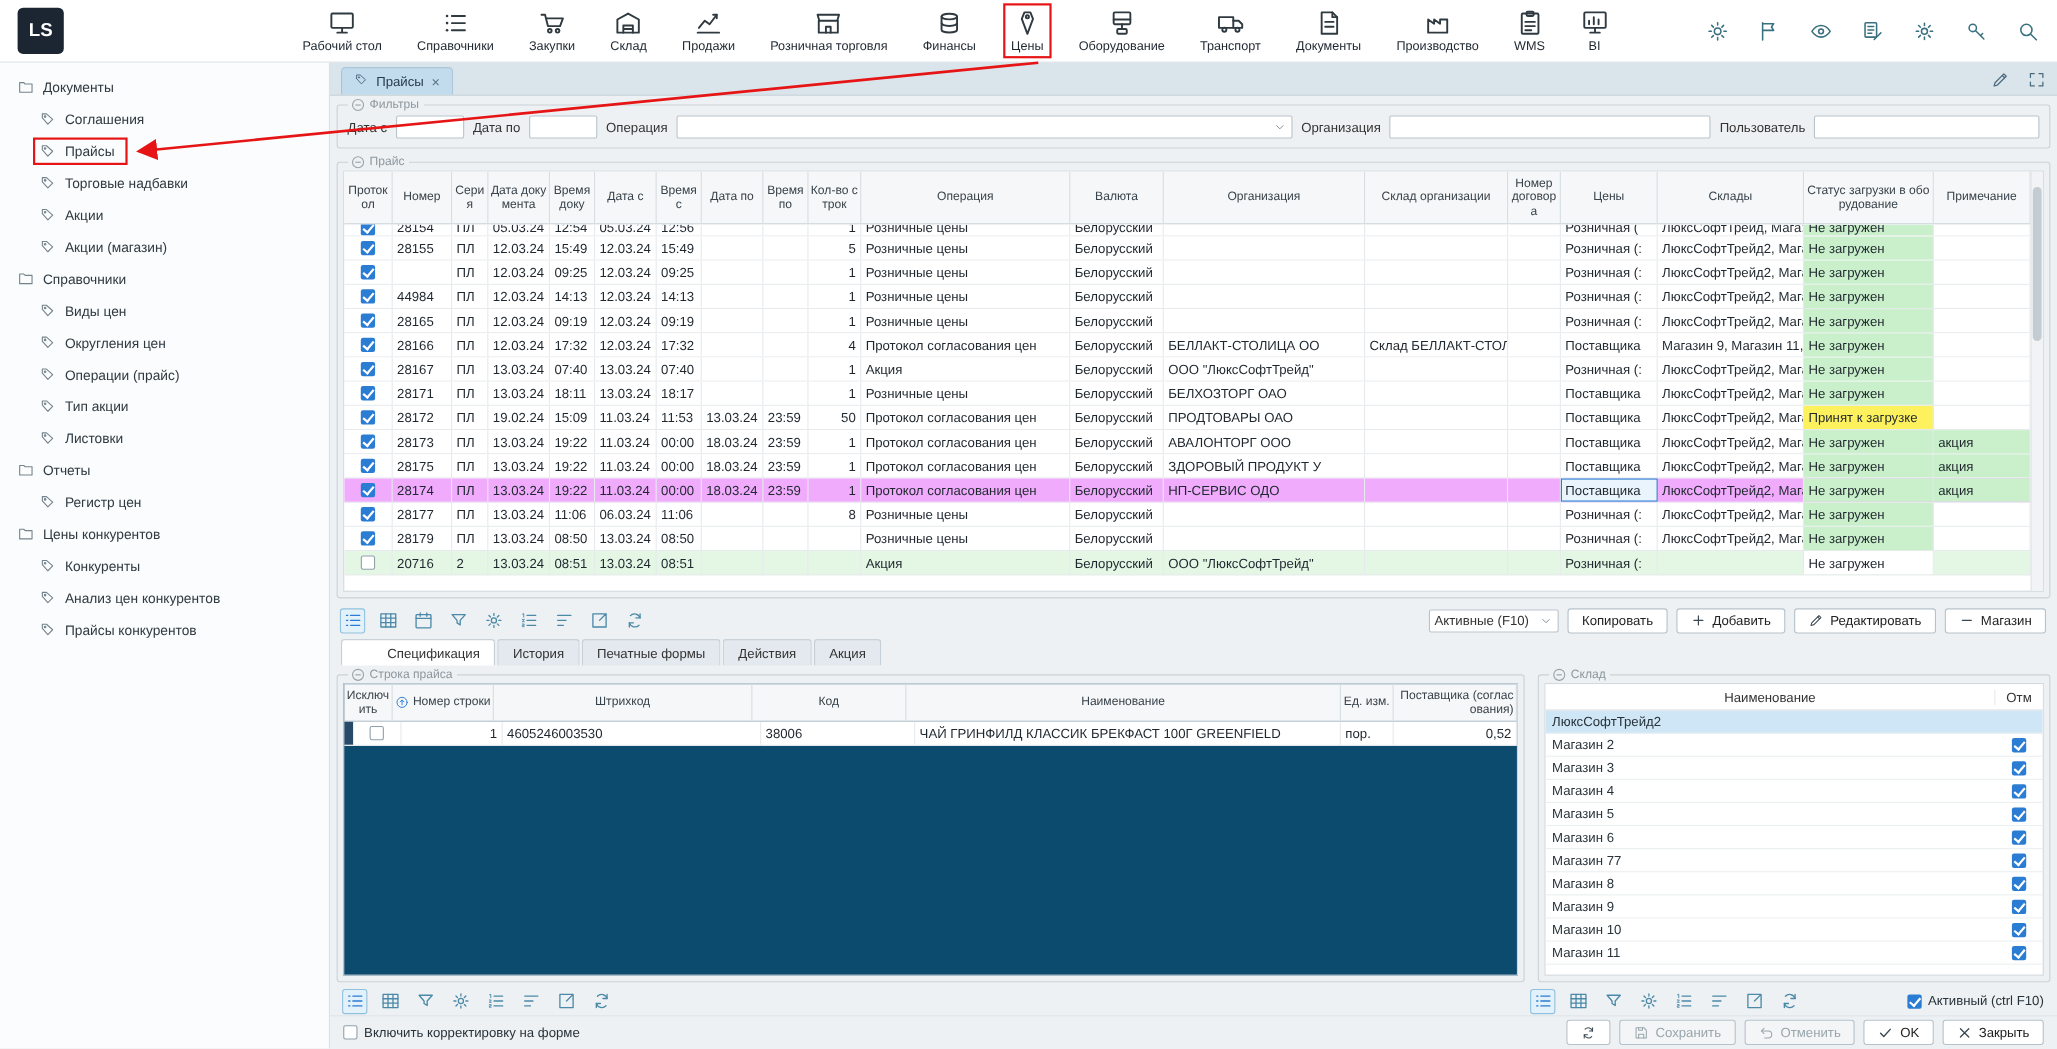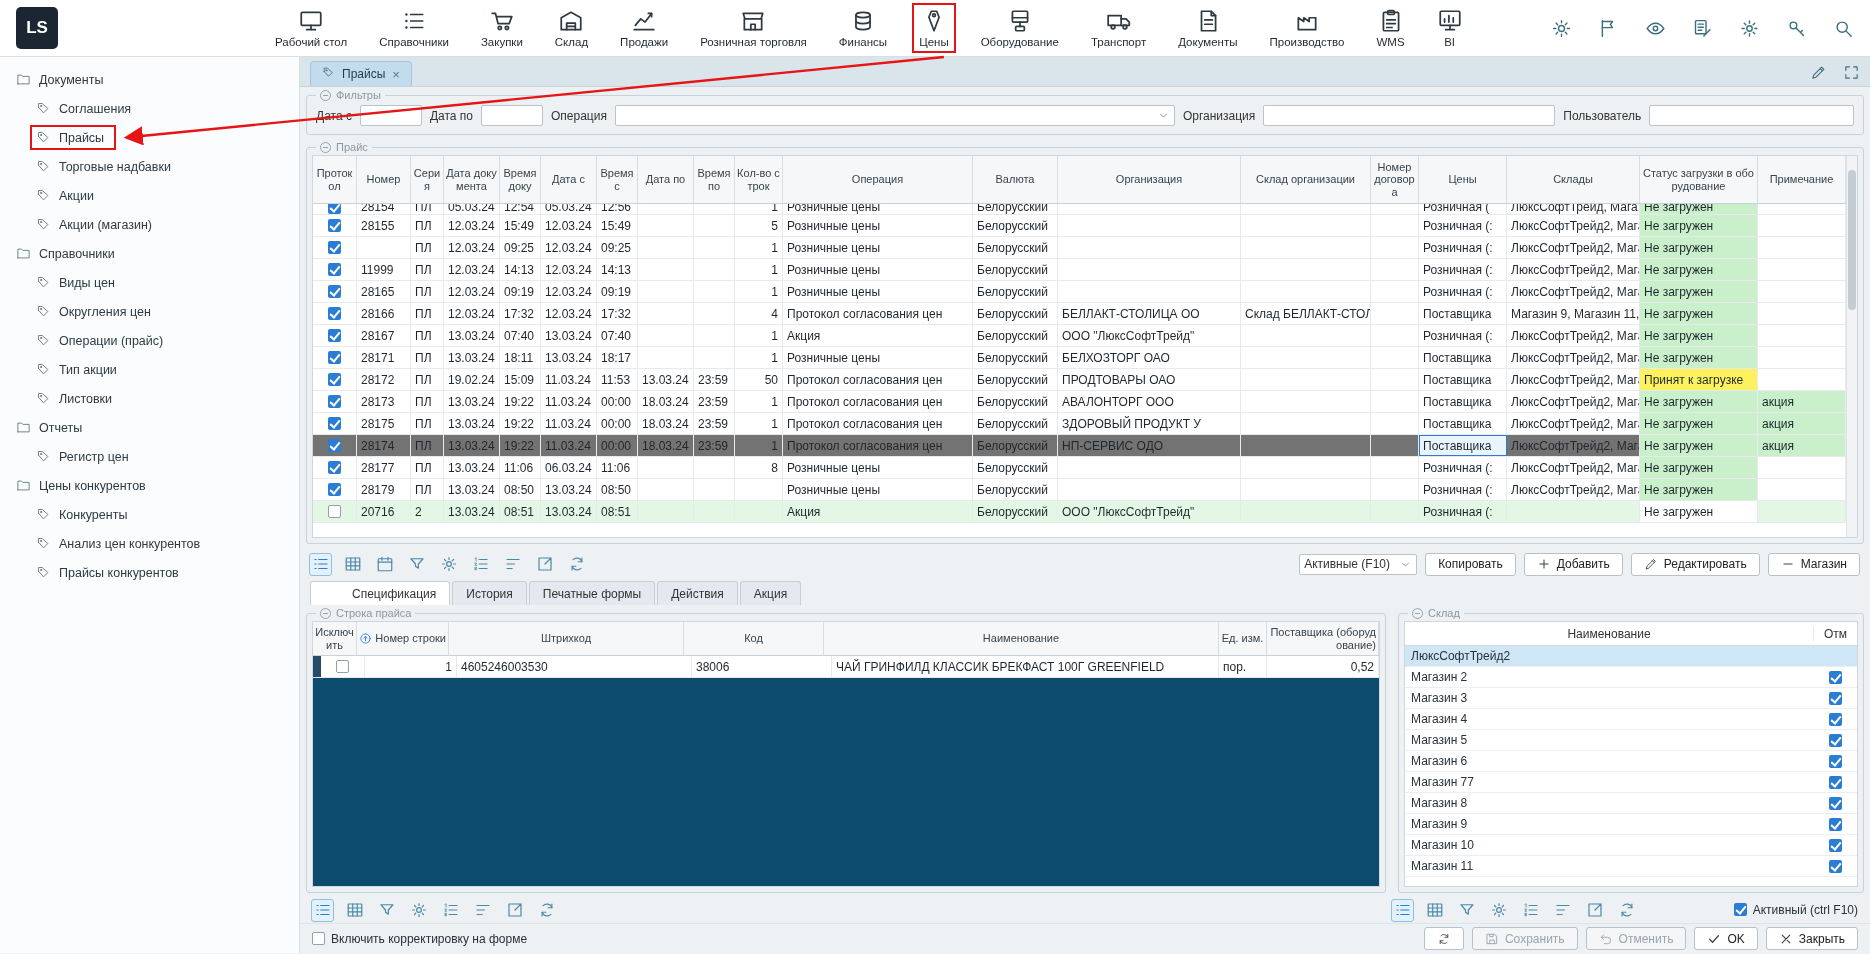--- a/index.html
+++ b/index.html
@@ -55,21 +55,21 @@
   .grid-fs { flex:1; display:flex; flex-direction:column; min-height:0; }
   .grid-wrap { flex:1; background:#fff; border:1px solid #cfd7dc; display:flex; min-height:0; }
   .grid-main { flex:1; display:flex; flex-direction:column; min-width:0; }
   .grid-head { display:flex; background:#f6f7f8; border-bottom:1px solid #c9d2d8; height:48px; flex:none; }
   .gh-cell { font-size:11px; color:#39434b; display:flex; align-items:center; justify-content:center; text-align:center; border-right:1px solid #d8dee2; padding:1px 2px; line-height:1.15; word-break:break-all; overflow:hidden; cursor:pointer; }
   .gh-cell.right { justify-content:flex-end; text-align:right; }
   .grid-bodyrows { flex:1; overflow:hidden; }
   .g-row { display:flex; height:22px; border-bottom:1px solid #e6eaed; background:#fff; cursor:pointer; }
   .g-row.clipped { height:11px; overflow:hidden; }
   .g-row.clipped .g-cell { align-items:flex-end; }
-  .g-row.selected { background:#737373; }
+  .g-row.selected { background:#f0abfc; }
   .g-row.greenrow { background:#e4f7e5; }
   .g-row.greenrow .g-cell { background:transparent; }
   .g-cell { font-size:12px; color:#1f272e; display:flex; align-items:center; padding:0 4px; border-right:1px solid #e6eaed; white-space:nowrap; overflow:hidden; }
   .g-cell.center { justify-content:center; }
   .g-cell.right { justify-content:flex-end; }
   .g-cell.st-green { background:#c9f0cb !important; }
   .g-cell.st-yellow { background:#fdf25e !important; }
   .g-cell.st-plain { background:#fff !important; }
   .g-cell.focused { outline:1.6px solid #2b7cd3; outline-offset:-1.6px; background:#eaf4fc !important; }
   .cbx { width:13px; height:13px; border-radius:2px; position:relative; display:inline-block; flex:none; cursor:pointer; }
@@ -111,21 +111,21 @@
   .wh-head .m { flex:0 0 44px; text-align:center; border-left:1px solid #e6eaed; }
   .wh-row { display:flex; align-items:center; height:21px; border-bottom:1px solid #eceff1; font-size:12px; color:#273239; cursor:pointer; }
   .wh-row.selected { background:#cfe6f6; }
   .wh-row .wh-name { flex:1; padding:0 6px; white-space:nowrap; overflow:hidden; }
   .wh-row .wh-cb { flex:0 0 44px; display:flex; justify-content:center; }
 
   
   .under-toolbars { height:26px; display:flex; align-items:center; padding:0 12px; flex:none; }
   .left-tb { flex:1; }
   .right-tb { width:466px; flex:none; display:flex; align-items:center; justify-content:space-between; }
-  .cb-label { display:flex; gap:6px; font-size:12px; color:#273239; cursor:pointer; }
+  .cb-label { display:flex; align-items:center; gap:6px; font-size:12px; color:#273239; cursor:pointer; }
   .bottom-bar { height:30px; display:flex; align-items:center; padding:0 12px; border-top:1px solid #dfe4e8; background:#eef1f3; flex:none; }
   .bb-buttons { margin-left:auto; display:flex; gap:8px; align-items:center; }
 
   
   .arrow-overlay { position:absolute; inset:0; width:100%; height:100%; pointer-events:none; z-index:40; }
 </style>
 </head>
 <body>
 
 <div class="app">
@@ -665,21 +665,21 @@
                   <div class="g-cell" style="flex: 0 0 48px; width: 48px;"></div>
                   <div class="g-cell" style="flex: 0 0 88px; width: 88px;">Розничная (:</div>
                   <div class="g-cell" style="flex: 0 0 133px; width: 133px;">ЛюксСофтТрейд2, Мага:</div>
                   <div class="g-cell st-green" style="flex: 0 0 118px; width: 118px;">Не загружен</div>
                   <div class="g-cell" style="flex: 1 1 60px; min-width: 0px;"></div>
                 </div>
                 <div class="g-row">
                   <div class="g-cell center" style="flex: 0 0 44px; width: 44px;">
                     <span class="cbx on"></span>
                   </div>
-                  <div class="g-cell" style="flex: 0 0 54px; width: 54px;">11999</div>
+                  <div class="g-cell" style="flex: 0 0 54px; width: 54px;">44984</div>
                   <div class="g-cell" style="flex: 0 0 33px; width: 33px;">ПЛ</div>
                   <div class="g-cell" style="flex: 0 0 56px; width: 56px;">12.03.24</div>
                   <div class="g-cell" style="flex: 0 0 41px; width: 41px;">14:13</div>
                   <div class="g-cell" style="flex: 0 0 56px; width: 56px;">12.03.24</div>
                   <div class="g-cell" style="flex: 0 0 41px; width: 41px;">14:13</div>
                   <div class="g-cell" style="flex: 0 0 56px; width: 56px;"></div>
                   <div class="g-cell" style="flex: 0 0 41px; width: 41px;"></div>
                   <div class="g-cell right" style="flex: 0 0 48px; width: 48px;">1</div>
                   <div class="g-cell" style="flex: 0 0 190px; width: 190px;">Розничные цены</div>
                   <div class="g-cell" style="flex: 0 0 85px; width: 85px;">Белорусский</div>
@@ -1081,21 +1081,21 @@
                 <div class="gh-cell" style="flex: 0 0 140px; width: 140px;">
                   <span>Код</span>
                 </div>
                 <div class="gh-cell" style="flex: 1 1 60px; min-width: 0px;">
                   <span>Наименование</span>
                 </div>
                 <div class="gh-cell" style="flex: 0 0 48px; width: 48px;">
                   <span>Ед. изм.</span>
                 </div>
                 <div class="gh-cell right" style="flex: 0 0 112px; width: 112px;">
-                  <span>Поставщика (оборудование)</span>
+                  <span>Поставщика (согласования)</span>
                 </div>
               </div>
             <div id="lineBody" style="flex:1;overflow:hidden;">
                 <div class="l-row selected">
                   <div class="g-cell center" style="flex: 0 0 44px; width: 44px;">
                     <span class="cbx off"></span>
                   </div>
                   <div class="g-cell right" style="flex: 0 0 92px; width: 92px;">1</div>
                   <div class="g-cell" style="flex: 0 0 235px; width: 235px;">4605246003530</div>
                   <div class="g-cell" style="flex: 0 0 140px; width: 140px;">38006</div>

